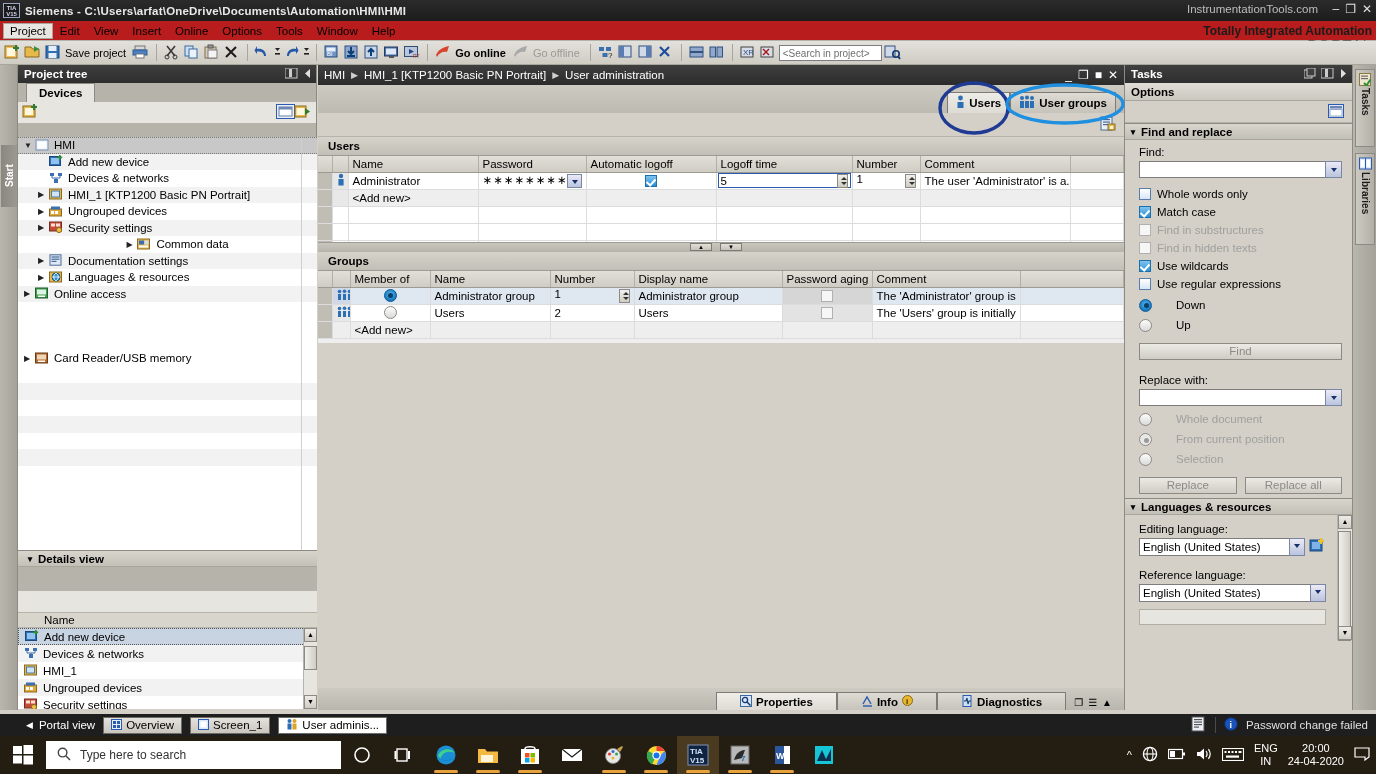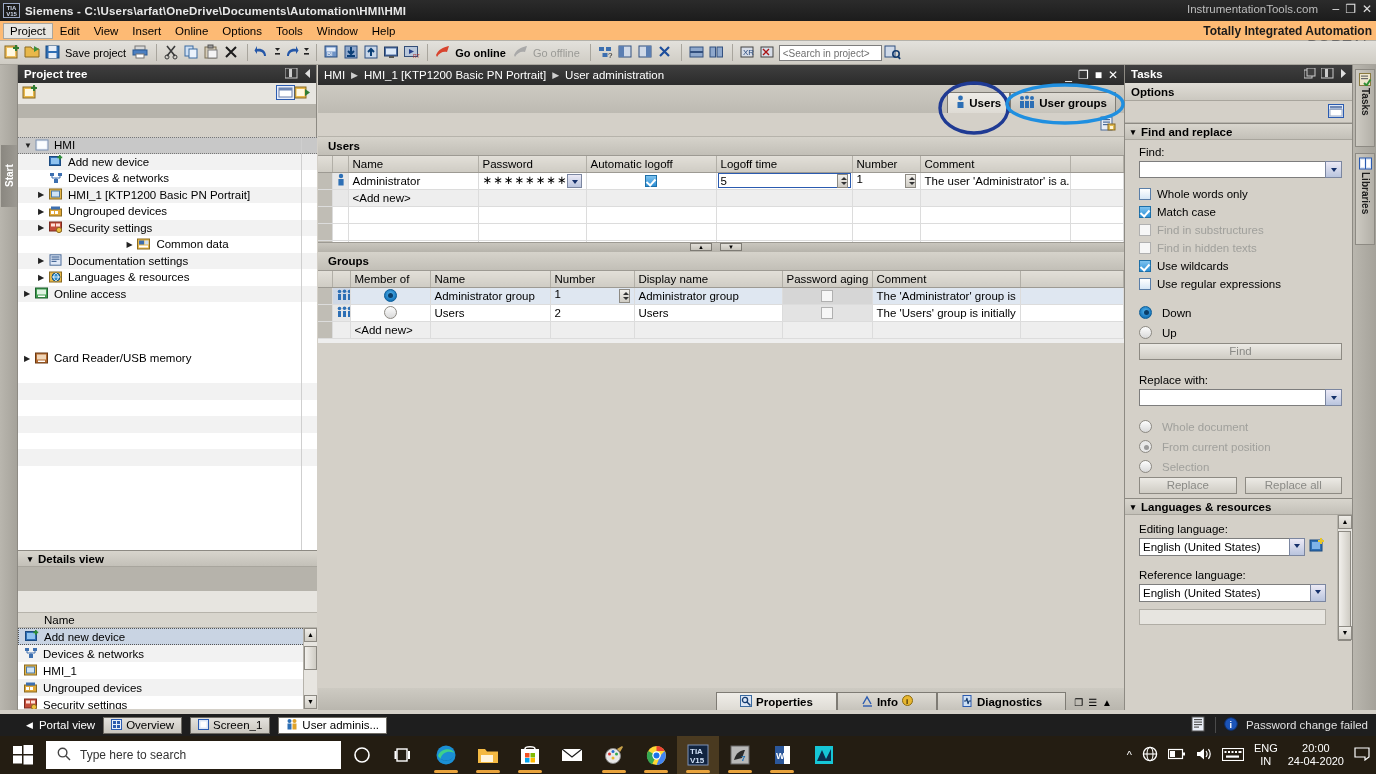--- a/index.html
+++ b/index.html
@@ -27,21 +27,21 @@
   .title-text{ font-size:11.5px; font-weight:bold; letter-spacing:.2px; }
   .brandname{
     position:absolute; right:58px; top:3px; color:#bdbdbd; font-size:11.5px;
   }
   .wbtns{ position:absolute; right:4px; top:2px; display:flex; gap:6px; color:#e0e0e0; font-size:12px;}
   .wbtn{ cursor:default; line-height:14px; }
 
   
   .menubar{
     position:absolute; left:0; top:21px; width:1376px; height:20px;
-    background:#fdba74; border-bottom:1px solid #b5b2aa;
+    background:#b91c1c; border-bottom:1px solid #b5b2aa;
     display:flex; align-items:center; padding-left:3px;
   }
   .menuitem{ padding:2px 7px; font-size:11.5px; color:#000; }
   .menuitem.sel{ background:#e8e6e1; border:1px solid #a9a69e; padding:1px 6px;}
 
   .tia-right{
     position:absolute; right:4px; top:24px; width:200px; text-align:right;
     color:#1b1b1b; line-height:14px;
   }
   .tia-right .l1{ font-size:12px; font-weight:bold; }
@@ -277,21 +277,21 @@
   .inputcombo input{
     flex:1; border:1px solid #7d7d7d; border-right:none; height:17px; font-size:11px; padding:0 3px;
   }
   .inputcombo .combo-btn{ float:none; margin-top:0; height:17px; width:17px; border-radius:0; }
   .inputcombo .combo-btn:after{ top:6px; left:5px;}
   .btnflat{
     height:17px; background:linear-gradient(180deg,#eceae5,#cfccc4);
     border:1px solid #8d8a83; font-size:11.5px; text-align:center; line-height:15px;
     color:#8a8a86;
   }
-  .rrow{ display:flex; align-items:flex-end; gap:10px; height:20px; font-size:11.5px; }
+  .rrow{ display:flex; align-items:flex-start; gap:24px; height:20px; font-size:11.5px; }
   .rrow.dim{ color:#a0a09c; }
   .selcombo{ display:flex; height:18px; }
   .selcombo .txt{
     flex:1; background:#fff; border:1px solid #7d7d7d; border-right:none;
     font-size:11.5px; padding:1px 3px; line-height:14px;
   }
   .tkscroll{
     position:absolute; right:0; top:0; width:15px; height:100%;
     background:#e7e5e0; border-left:1px solid #b6b3ab;
   }
@@ -591,20 +591,23 @@
               <rect x="0" y="0" width="12" height="10" fill="none" stroke="#ccc"></rect>
               <rect x="4" y="1" width="3" height="8" fill="#ccc"></rect>
             </svg>
         </span>
         <span>
           <svg width="9" height="11">
               <path d="M7 1 L2 5.5 L7 10z" fill="#e0e0e0"></path>
             </svg>
         </span>
       </span>
+    </div>
+    <div class="tabrow">
+      <div class="tab">Devices</div>
     </div>
     <div class="ptoolbar">
       <span class="tbi">
         <svg width="17" height="15">
             <rect x="1" y="2" width="12" height="11" fill="#e8b84a" stroke="#8a6a20"></rect>
             <rect x="3" y="4" width="8" height="7" fill="#fff8e0"></rect>
             <path d="M11 0 l2 0 0 2 2 0 0 2 -2 0 0 2 -2 0 0-2 -2 0 0-2 2 0z" fill="#2f7d32"></path>
           </svg>
       </span>
       <span class="ptfill"></span>

